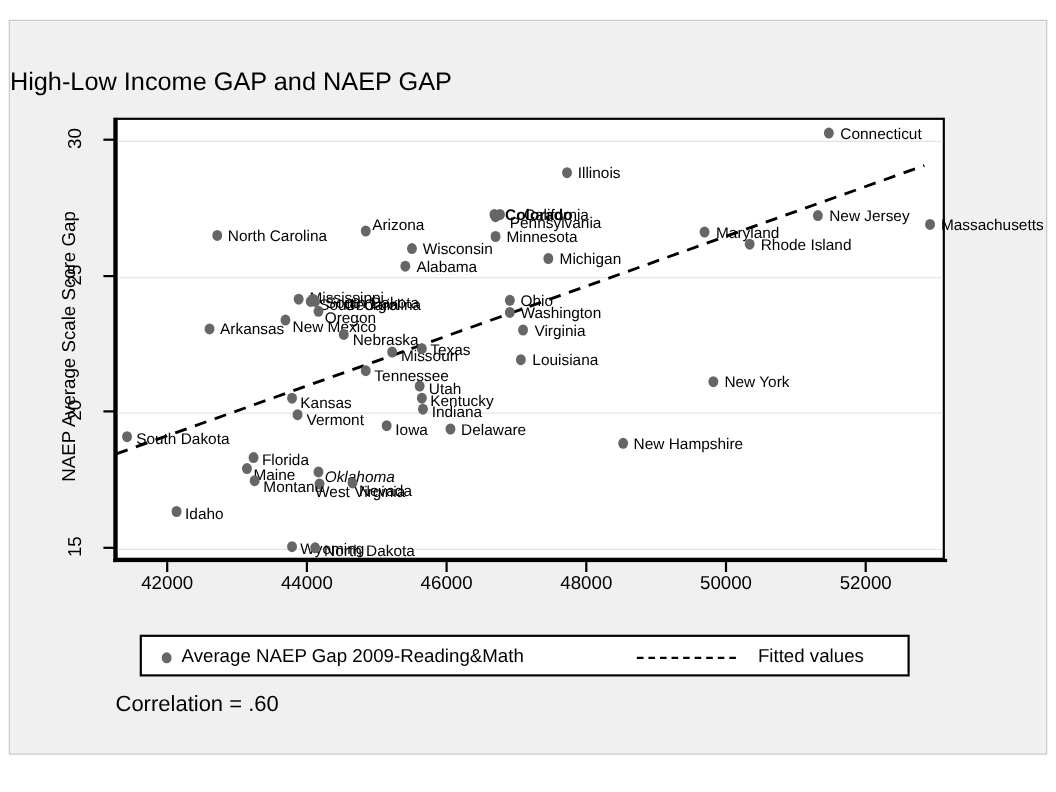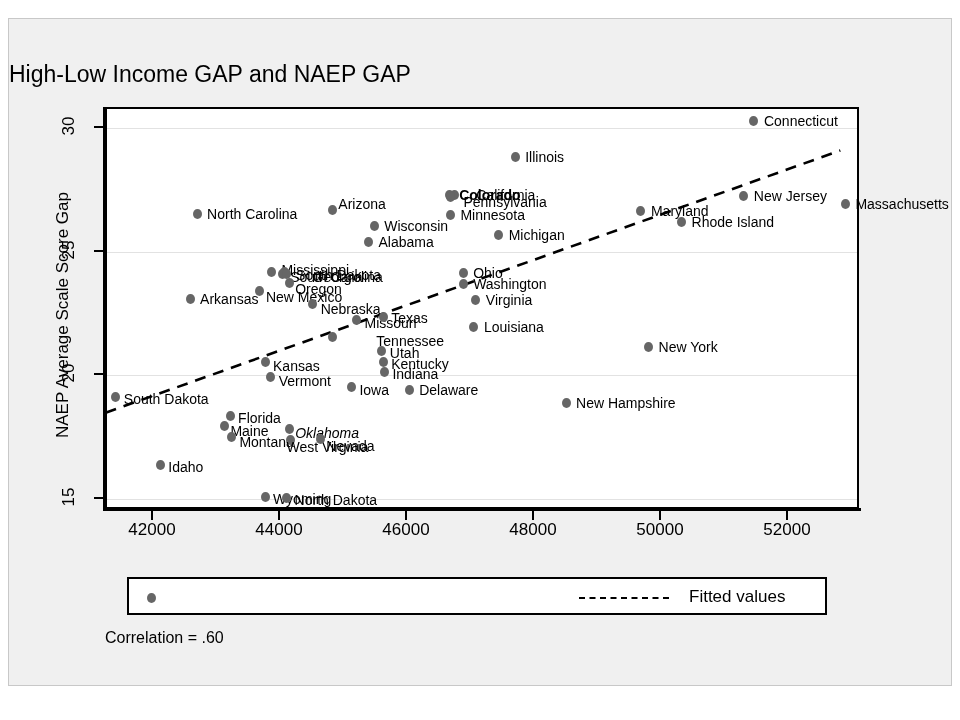--- a/index.html
+++ b/index.html
@@ -87,21 +87,21 @@
     position:absolute;left:36px;top:8px;font-size:17px;color:#000;
   }
   #legend-dash{
     position:absolute;left:450px;top:18px;width:90px;height:0;
     border-top:2px dashed #000;
   }
   #legend-label-2{
     position:absolute;left:560px;top:8px;font-size:17px;color:#000;
   }
   #correlation-note{
-    position:absolute;left:96px;top:610px;font-size:16px;color:#000;
+    position:absolute;left:96px;top:610px;font-size:20px;color:#000;
   }
 </style>
 </head>
 <body>
 
 <div id="figure">
 
   <div id="chart-title">High-Low Income GAP and NAEP GAP</div>
 
   <div id="plot-area">
@@ -115,20 +115,21 @@
   <div id="x-axis-line"></div>
 
   <div id="y-axis-title">NAEP Average Scale Score Gap</div>
 
   <svg id="fit-line">
     <line id="fitline-seg" x1="96.64500000000001" y1="393.67" x2="831.34" y2="131.49666666666664" stroke="#000" stroke-width="2.6" stroke-dasharray="11 8" stroke-linecap="butt"></line>
   </svg>
 
   <div id="legend">
     <div id="legend-dot"></div>
+    <div id="legend-label-1">Average NAEP Gap 2009-Reading&amp;Math</div>
     <div id="legend-dash"></div>
     <div id="legend-label-2">Fitted values</div>
   </div>
 
   <div id="correlation-note">Correlation = .60</div>
 
 <div class="y-tick" style="top: 478px;"></div>
     <div class="y-tick-label" style="top: 468px; left: 40px;">15</div>
     <div class="y-tick" style="top: 354.333px;"></div>
     <div class="y-tick-label" style="top: 344.333px; left: 40px;">20</div>
@@ -202,21 +203,21 @@
     <div class="pt-label" style="left: 311.655px; top: 281.843px;">Nebraska</div>
     <div class="pt" title="Missouri" style="left: 342.97px; top: 295.92px;"></div>
     <div class="pt-label" style="left: 355.47px; top: 295.92px;">Missouri</div>
     <div class="pt" title="Texas" style="left: 369.64px; top: 293.447px;"></div>
     <div class="pt-label" style="left: 382.14px; top: 291.447px;">Texas</div>
     <div class="pt" title="Louisiana" style="left: 460.445px; top: 303.34px;"></div>
     <div class="pt-label" style="left: 474.945px; top: 300.34px;">Louisiana</div>
     <div class="pt" title="New York" style="left: 635.07px; top: 323.127px;"></div>
     <div class="pt-label" style="left: 649.57px; top: 320.127px;">New York</div>
     <div class="pt" title="Tennessee" style="left: 318.84px; top: 313.233px;"></div>
-    <div class="pt-label" style="left: 331.34px; top: 314.233px; margin-left: 36px;">Tennessee</div>
+    <div class="pt-label" style="left: 331.34px; top: 314.233px;">Tennessee</div>
     <div class="pt" title="Utah" style="left: 368.37px; top: 326.837px;"></div>
     <div class="pt-label" style="left: 380.87px; top: 325.837px;">Utah</div>
     <div class="pt" title="Kentucky" style="left: 369.64px; top: 337.967px;"></div>
     <div class="pt-label" style="left: 382.14px; top: 336.967px;">Kentucky</div>
     <div class="pt" title="Kansas" style="left: 251.53px; top: 337.967px;"></div>
     <div class="pt-label" style="left: 264.03px; top: 338.967px;">Kansas</div>
     <div class="pt" title="Indiana" style="left: 370.91px; top: 347.86px;"></div>
     <div class="pt-label" style="left: 383.41px; top: 346.86px;">Indiana</div>
     <div class="pt" title="Vermont" style="left: 257.245px; top: 352.807px;"></div>
     <div class="pt-label" style="left: 269.745px; top: 353.807px;">Vermont</div>

